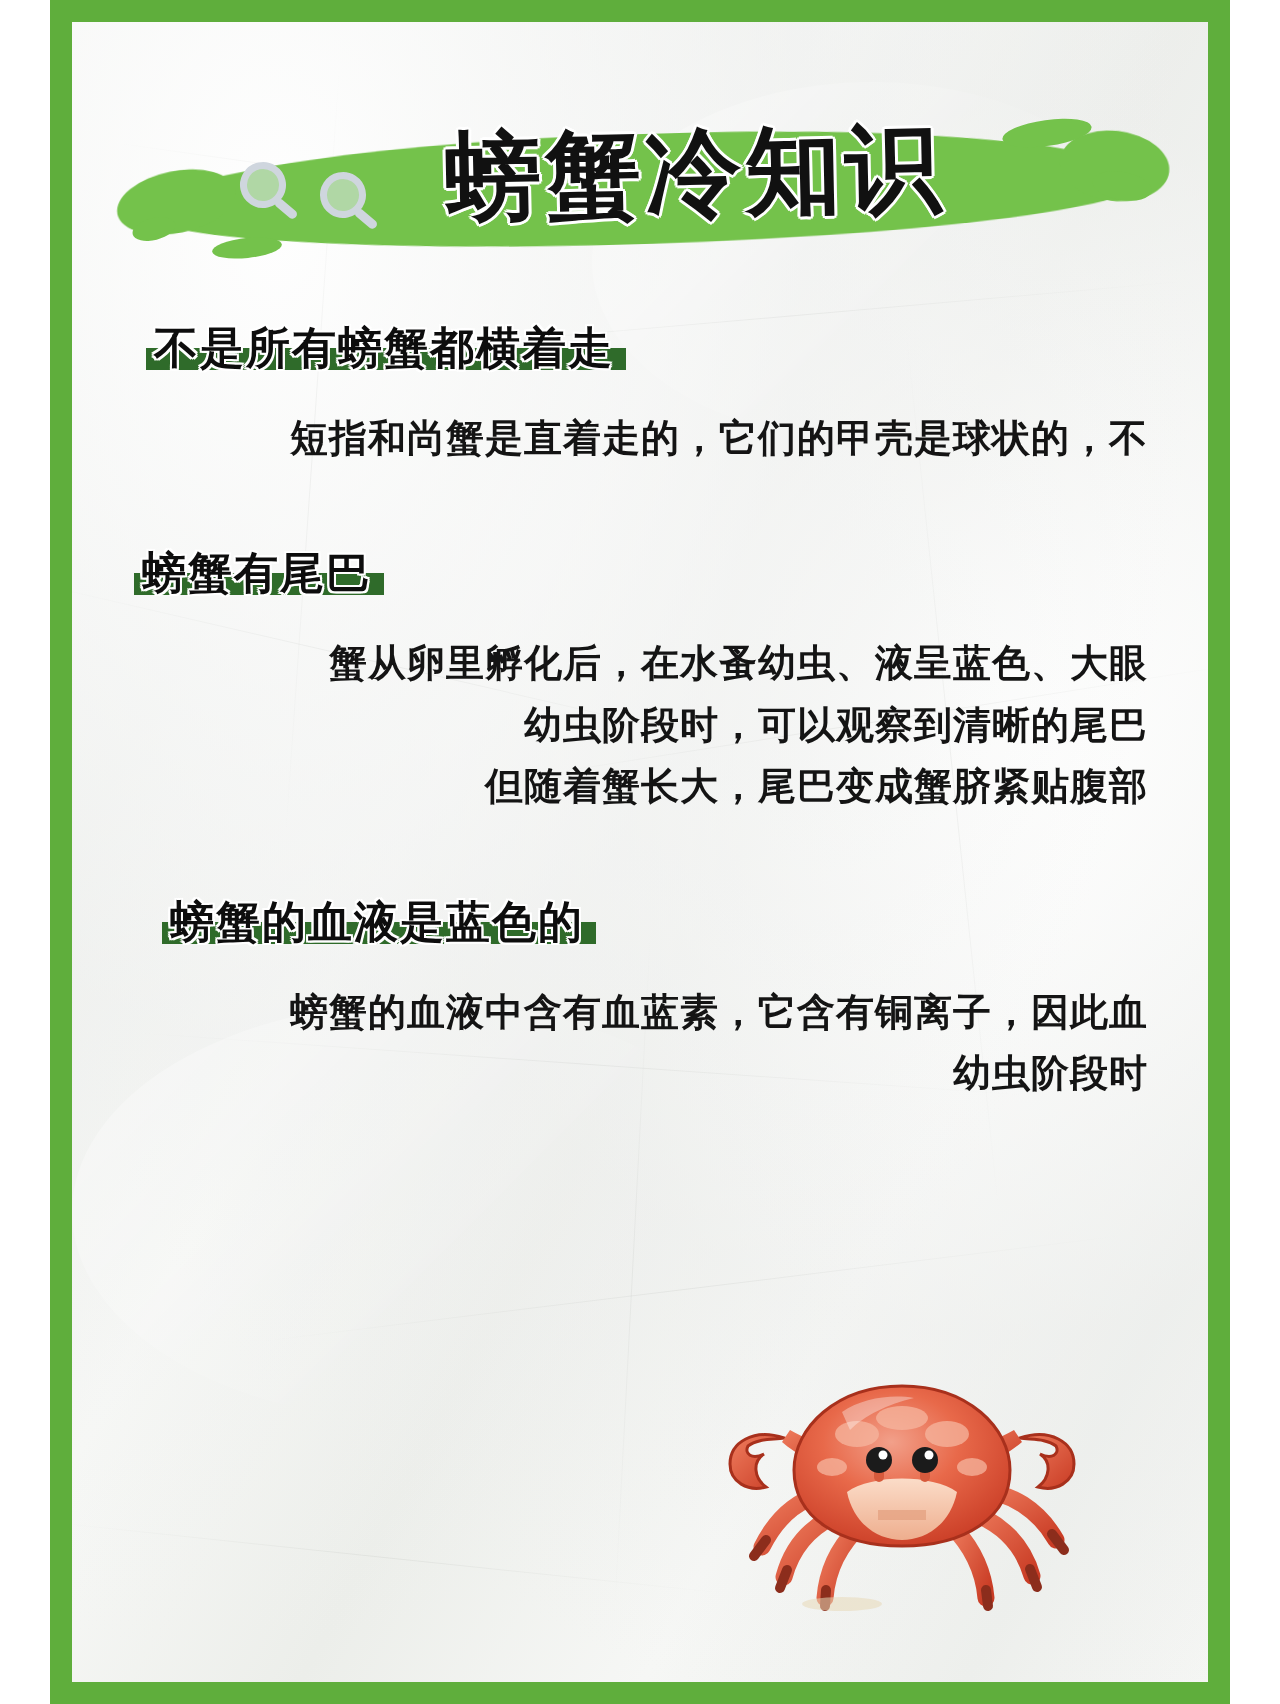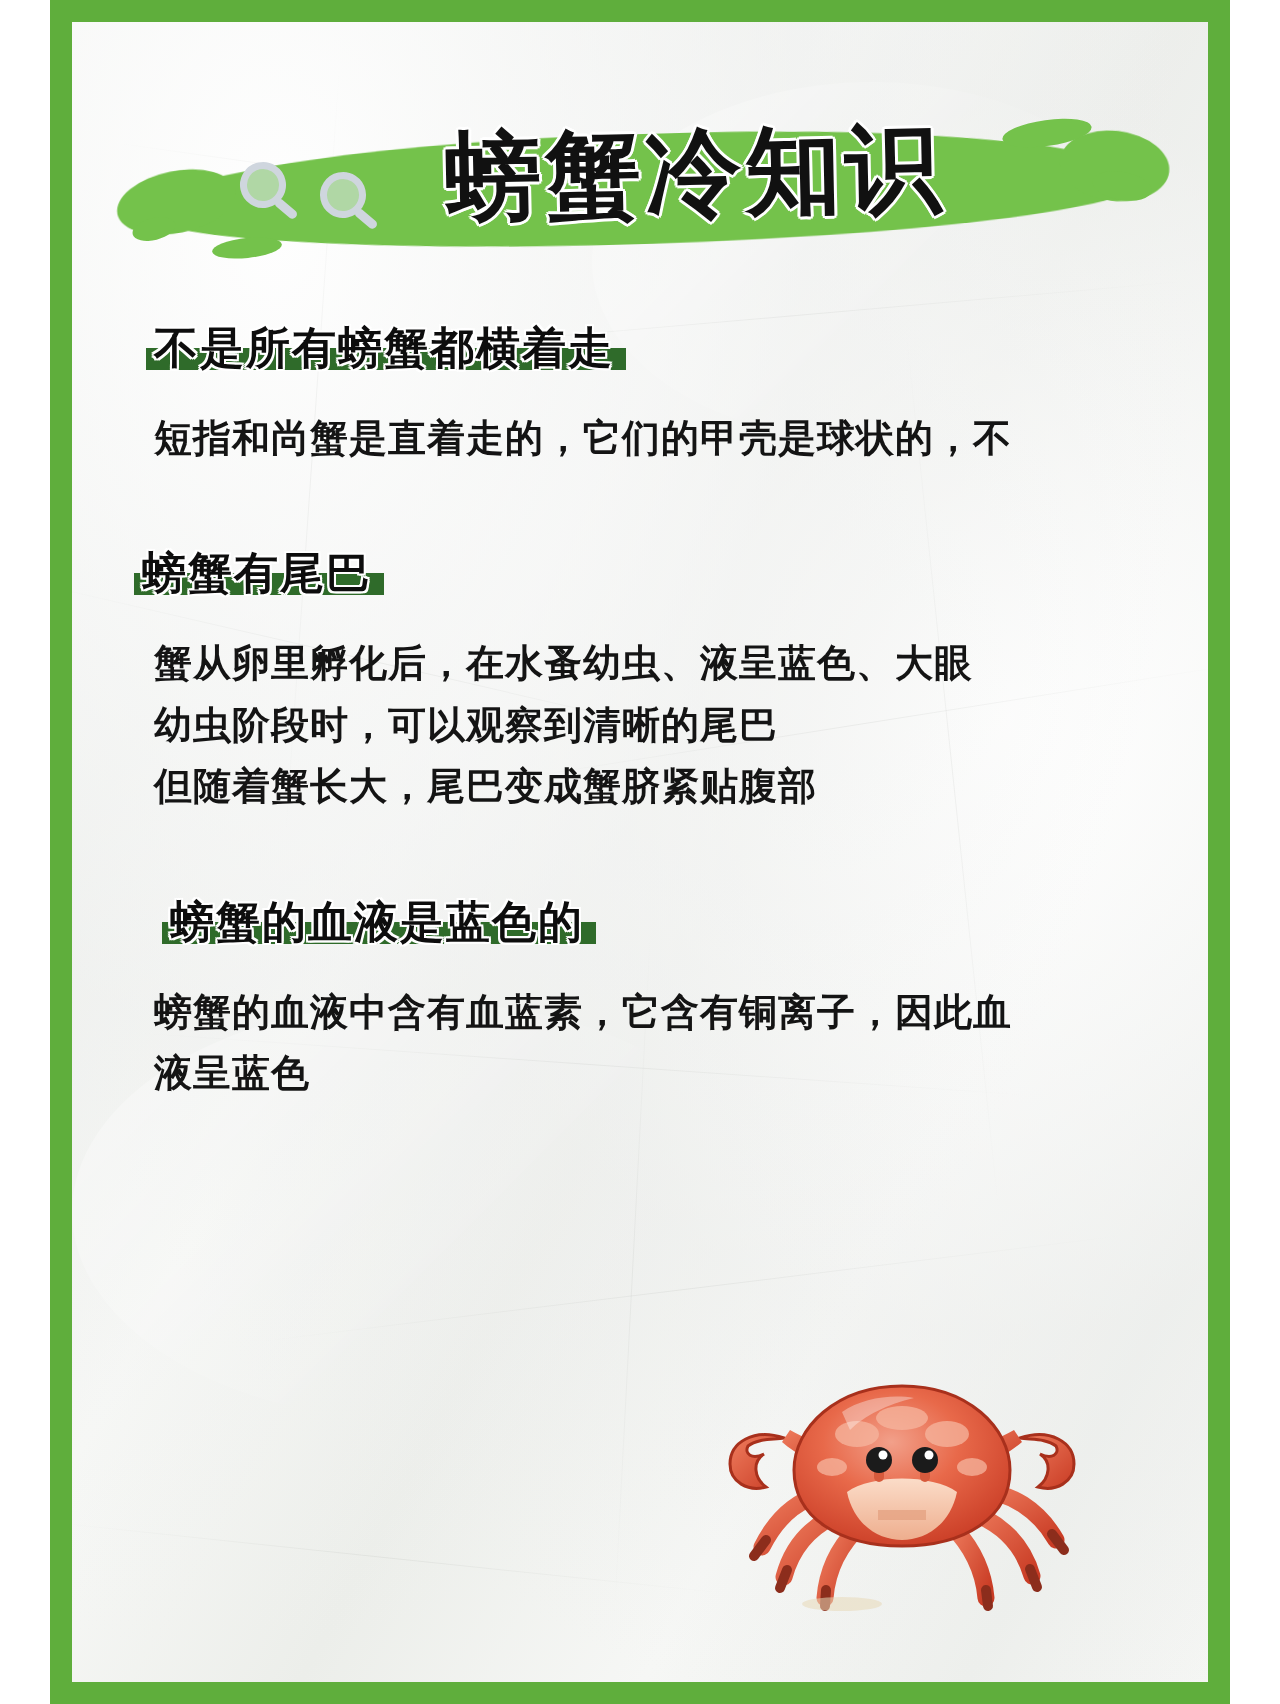--- a/index.html
+++ b/index.html
@@ -174,20 +174,21 @@
       2px 0 0 #ffffff, -2px 0 0 #ffffff, 0 2px 0 #ffffff, 0 -2px 0 #ffffff,
       2px 2px 0 #ffffff, -2px 2px 0 #ffffff, 2px -2px 0 #ffffff, -2px -2px 0 #ffffff;
   }
   .sec-body {
     font-size: 38px;
     line-height: 1.62;
     font-weight: bold;
     color: #141414;
     letter-spacing: 1px;
     max-width: 1040px;
+    text-align: right;
   }
   .sec-body p { margin: 0; }
 
   .s1 .sec-head { margin-left: 14px; text-align: right; }
   .s1 .sec-body { margin-left: 18px; }
   .s2 .sec-head { margin-left: 2px; }
   .s2 .sec-body { margin-left: 18px; }
   .s3 .sec-head { margin-left: 30px; }
   .s3 .sec-body { margin-left: 18px; }
 
@@ -262,21 +263,21 @@
         </div>
       </div>
 
       <div class="section s3">
         <div class="sec-head">
           <span class="hl"></span>
           <span class="txt">螃蟹的血液是蓝色的</span>
         </div>
         <div class="sec-body">
           <p>螃蟹的血液中含有血蓝素，它含有铜离子，因此血</p>
-          <p>液呈蓝色</p>
+          <p>幼虫阶段时</p>
         </div>
       </div>
 
     </div>
 
     <div class="crab">
       <svg viewBox="0 0 420 280" width="420" height="280" xmlns="http://www.w3.org/2000/svg" aria-hidden="true">
         <defs>
           <radialGradient id="shellG" cx="45%" cy="35%" r="70%">
             <stop offset="0%" stop-color="#f2a08a"></stop>

